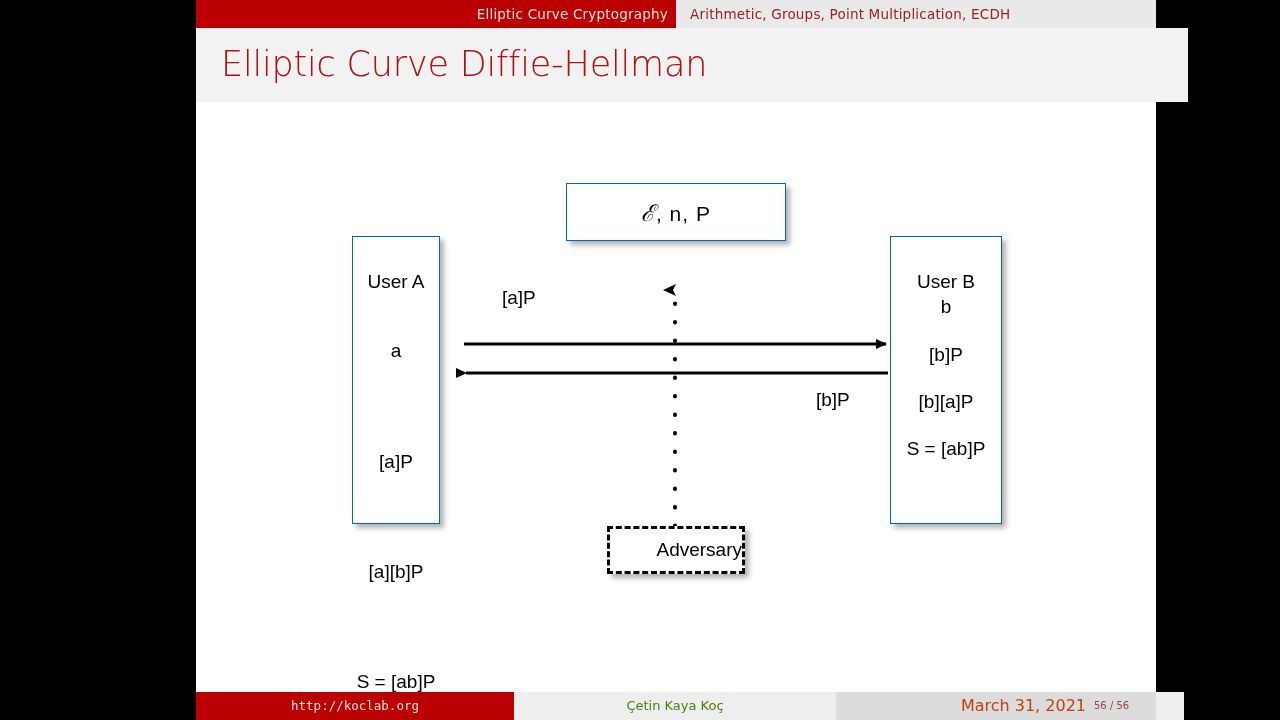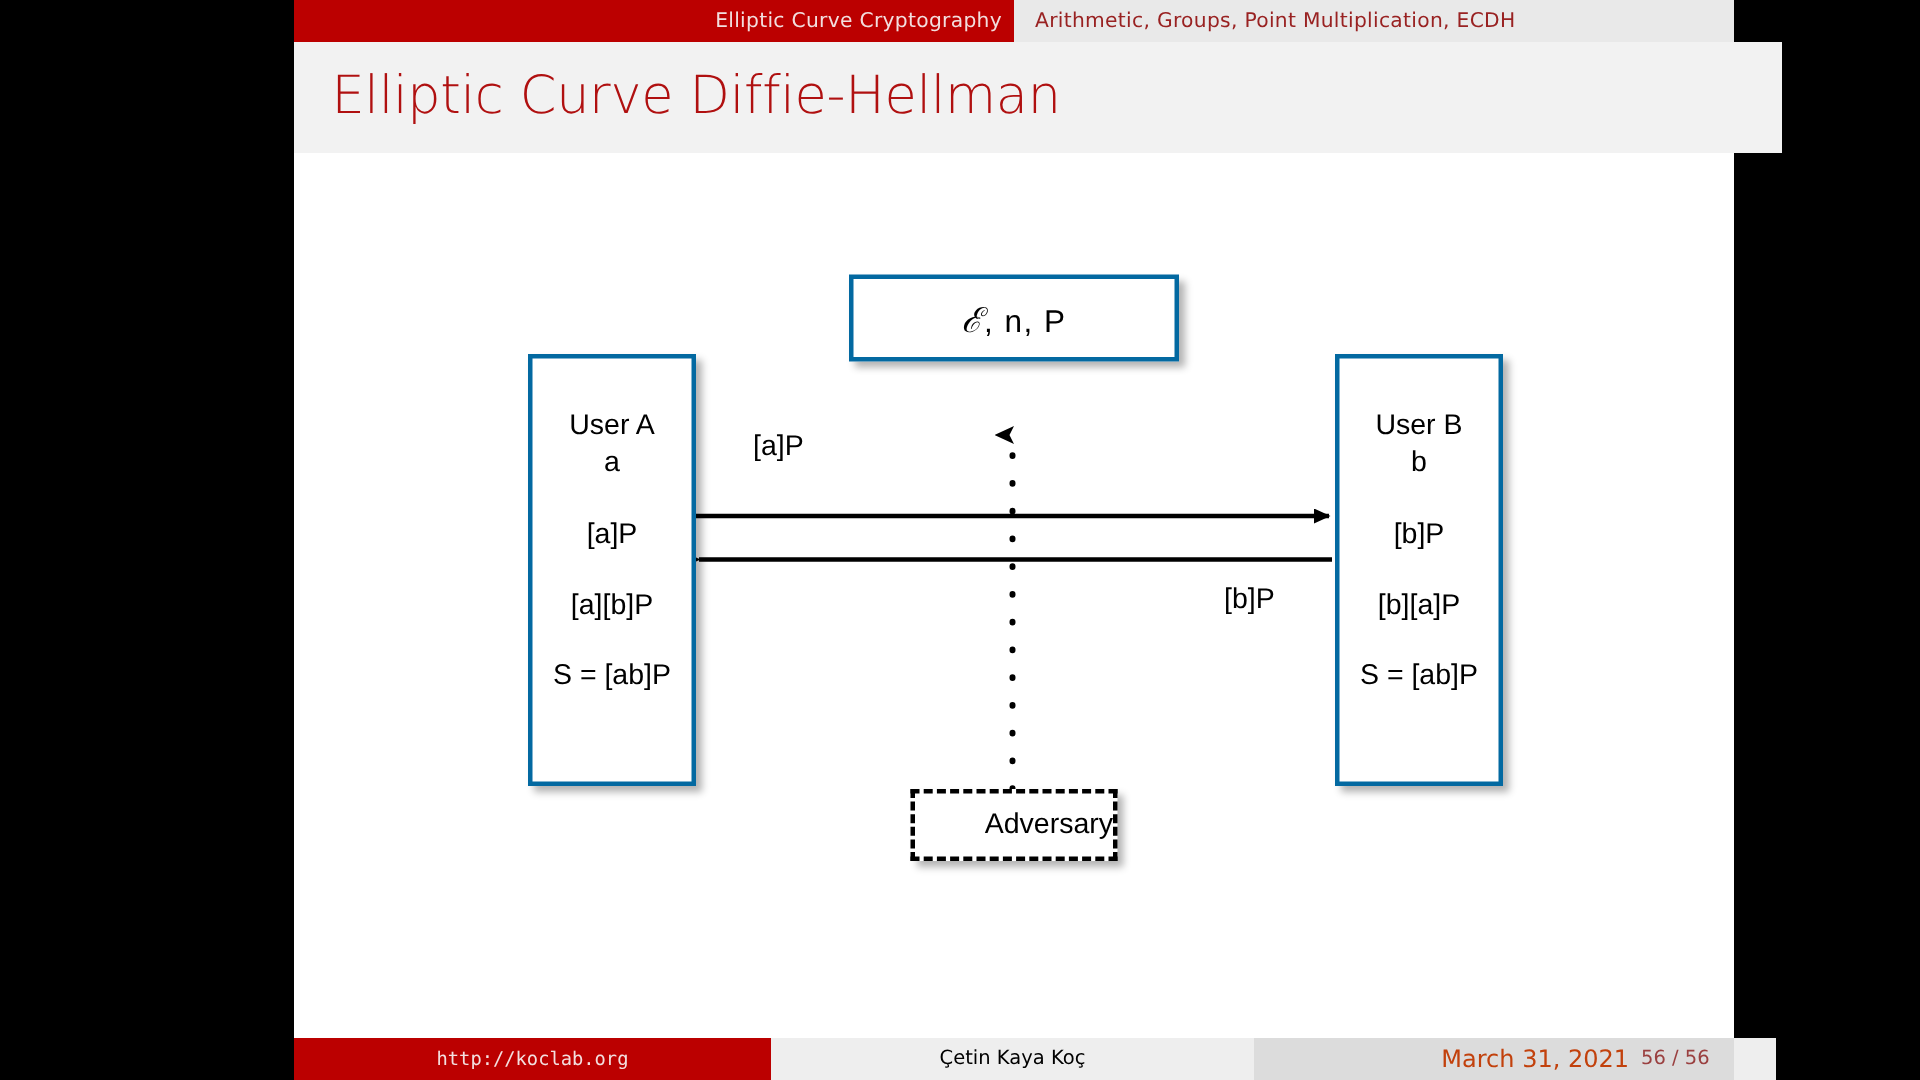--- a/index.html
+++ b/index.html
@@ -92,21 +92,21 @@
   
   #diagram {
     position: absolute;
     left: 0; top: 0;
     width: 960px; height: 590px;
   }
 
   .dbox {
     position: absolute;
     background: #ffffff;
-    border: 3px solid #0369a1;
+    border: 1px solid #0369a1;
     box-shadow: 4px 4px 5px rgba(0,0,0,0.30);
     display: flex;
     flex-direction: column;
     align-items: center;
     font-family: "Liberation Sans", sans-serif;
     color: #000;
   }
 
   
   #params-box {
@@ -121,22 +121,23 @@
   }
   #params-text .script-e {
     font-family: "DejaVu Serif", serif;
     font-style: italic;
     font-size: 23px;
   }
 
   
   #user-a-box {
     left: 156px; top: 134px;
-    width: 112px; height: 288px;
+    width: 88px; height: 288px;
     padding-top: 32px;
+    gap: 44px;
   }
   
   #user-b-box {
     left: 694px; top: 134px;
     width: 112px; height: 288px;
     padding-top: 32px;
   }
   .party-name {
     font-size: 19px;
     line-height: 25px;
@@ -219,21 +220,21 @@
     font-size: 12.5px;
     font-family: "DejaVu Sans Mono", monospace;
     white-space: nowrap;
   }
   #footer-author {
     position: absolute;
     left: 318px; top: 0;
     width: 322px; height: 28px;
     line-height: 28px;
     text-align: center;
-    color: #000000;
+    color: #4d7c0f;
     font-size: 13px;
     font-family: "DejaVu Sans", sans-serif;
     white-space: nowrap;
   }
   #footer-date {
     position: absolute;
     left: 640px; top: 0;
     width: 250px; height: 28px;
     line-height: 28px;
     text-align: right;
@@ -242,21 +243,21 @@
     font-family: "DejaVu Sans", sans-serif;
     white-space: nowrap;
   }
   #footer-pages {
     position: absolute;
     left: 898px; top: 0;
     width: 62px; height: 28px;
     line-height: 28px;
     text-align: left;
     color: #9a4040;
-    font-size: 13px;
+    font-size: 10px;
     font-family: "DejaVu Sans", sans-serif;
     white-space: nowrap;
   }
 
   
   .bar-left  { position:absolute; left:0;    top:0; width:160px; height:720px; background:#000; }
   .bar-right { position:absolute; left:1120px; top:0; width:160px; height:720px; background:#000; }
 </style>
 </head>
 <body>

